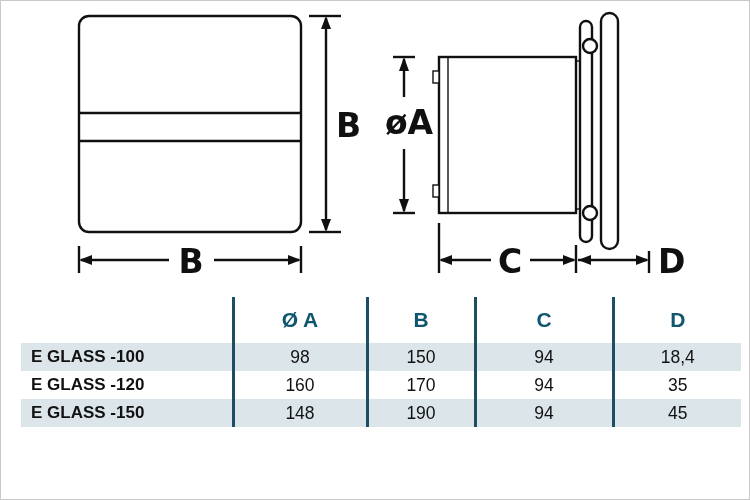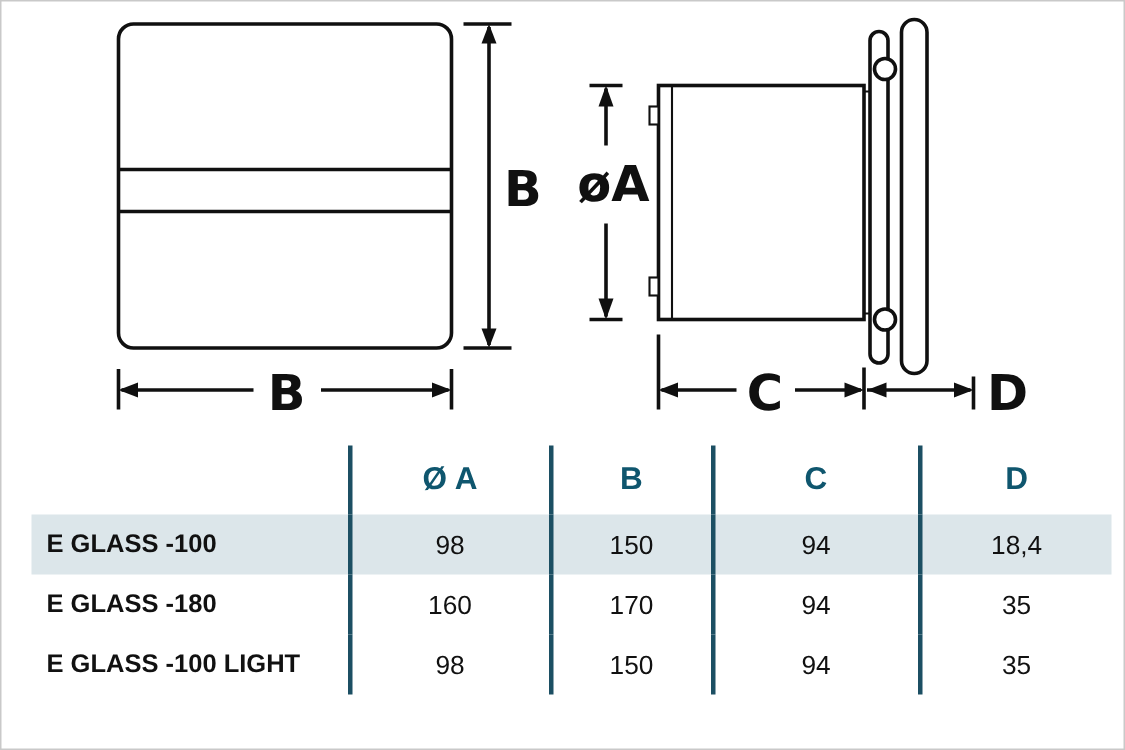--- a/index.html
+++ b/index.html
@@ -25,21 +25,21 @@
   svg text.dim{ font-family:"DejaVu Sans","Liberation Sans",sans-serif; font-weight:bold; font-size:33px; fill:var(--line); }
   svg text.mid{ text-anchor:middle; }
 
   table.dims{ border-collapse:collapse; table-layout:fixed; width:720px; margin-left:20px; }
   table.dims th, table.dims td{ padding:0; }
   thead th{
     height:46px; font-size:21px; font-weight:bold;
     color:var(--header-text); text-align:center; vertical-align:middle;
   }
   tbody td{
-    height:40px; font-size:17.5px; color:#111;
+    height:28px; font-size:17.5px; color:#111;
     text-align:center; vertical-align:middle;
   }
   tbody td.name{ text-align:left; font-weight:bold; font-size:17px; padding-left:10px; }
   .sep{ border-left:3px solid var(--divider); }
   tr.alt{ background:var(--row-alt); }
 </style>
 </head>
 <body>
 
 <div>
@@ -129,28 +129,28 @@
     </thead>
     <tbody>
       <tr class="alt">
         <td class="name">E GLASS -100</td>
         <td class="sep">98</td>
         <td class="sep">150</td>
         <td class="sep">94</td>
         <td class="sep">18,4</td>
       </tr>
       <tr>
-        <td class="name">E GLASS -180</td>
+        <td class="name">E GLASS -120</td>
         <td class="sep">160</td>
         <td class="sep">170</td>
         <td class="sep">94</td>
         <td class="sep">35</td>
       </tr>
-      <tr>
-        <td class="name">E GLASS -100 LIGHT</td>
-        <td class="sep">98</td>
-        <td class="sep">150</td>
+      <tr class="alt">
+        <td class="name">E GLASS -150</td>
+        <td class="sep">148</td>
+        <td class="sep">190</td>
         <td class="sep">94</td>
-        <td class="sep">35</td>
+        <td class="sep">45</td>
       </tr>
     </tbody>
   </table>
 </div>
 
 </body></html>

